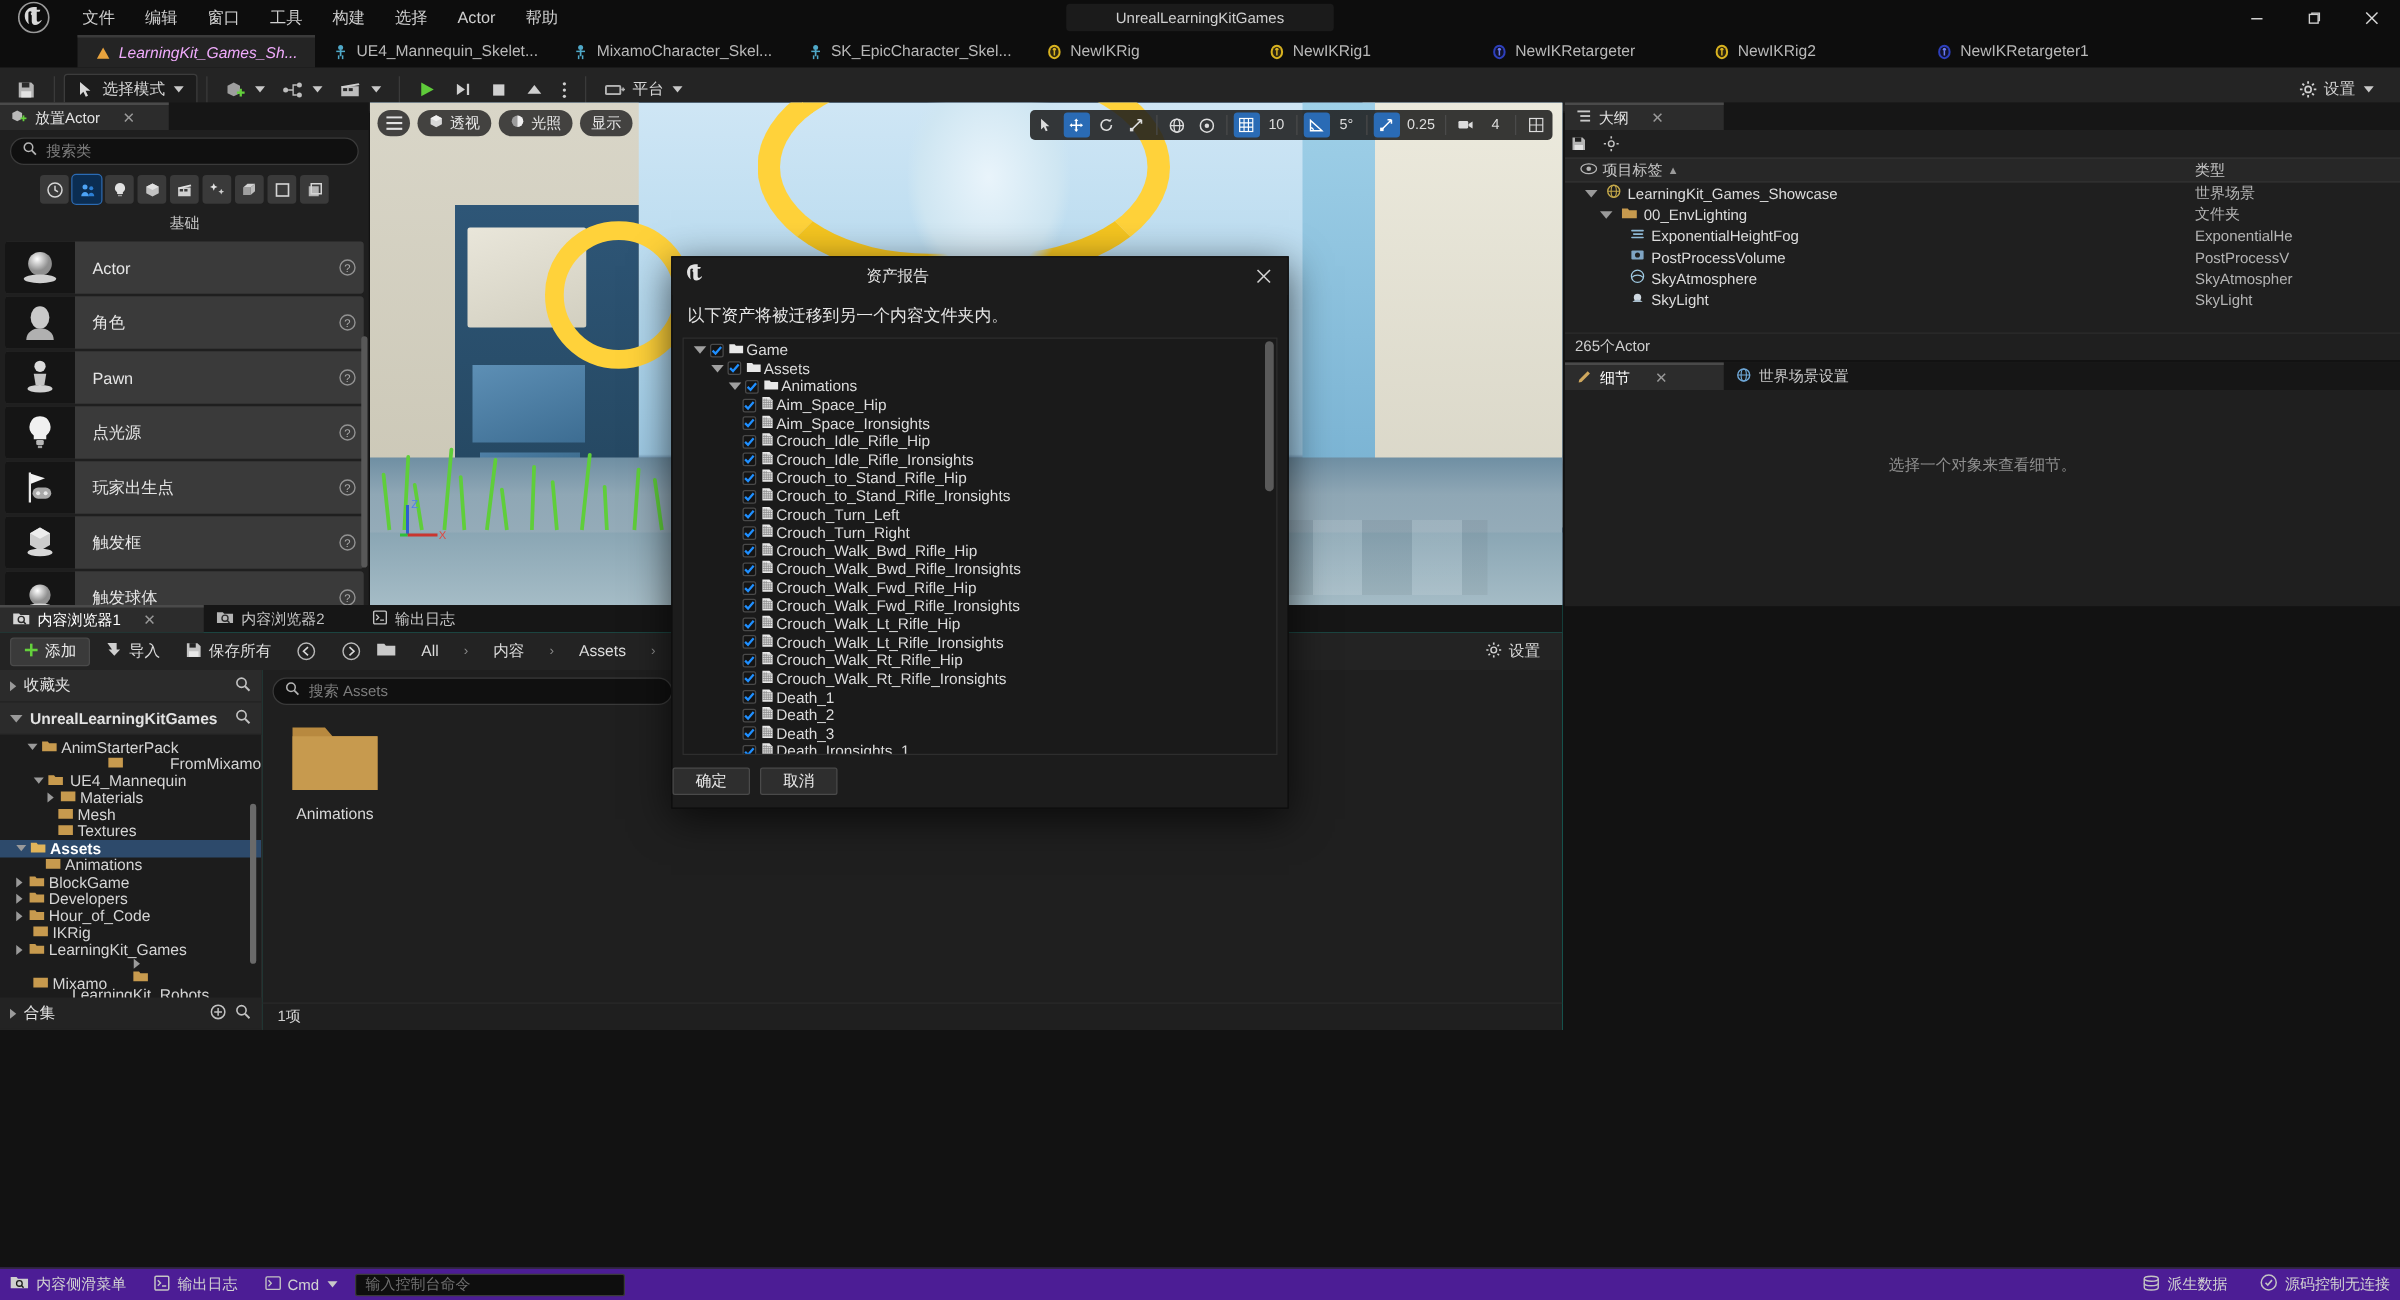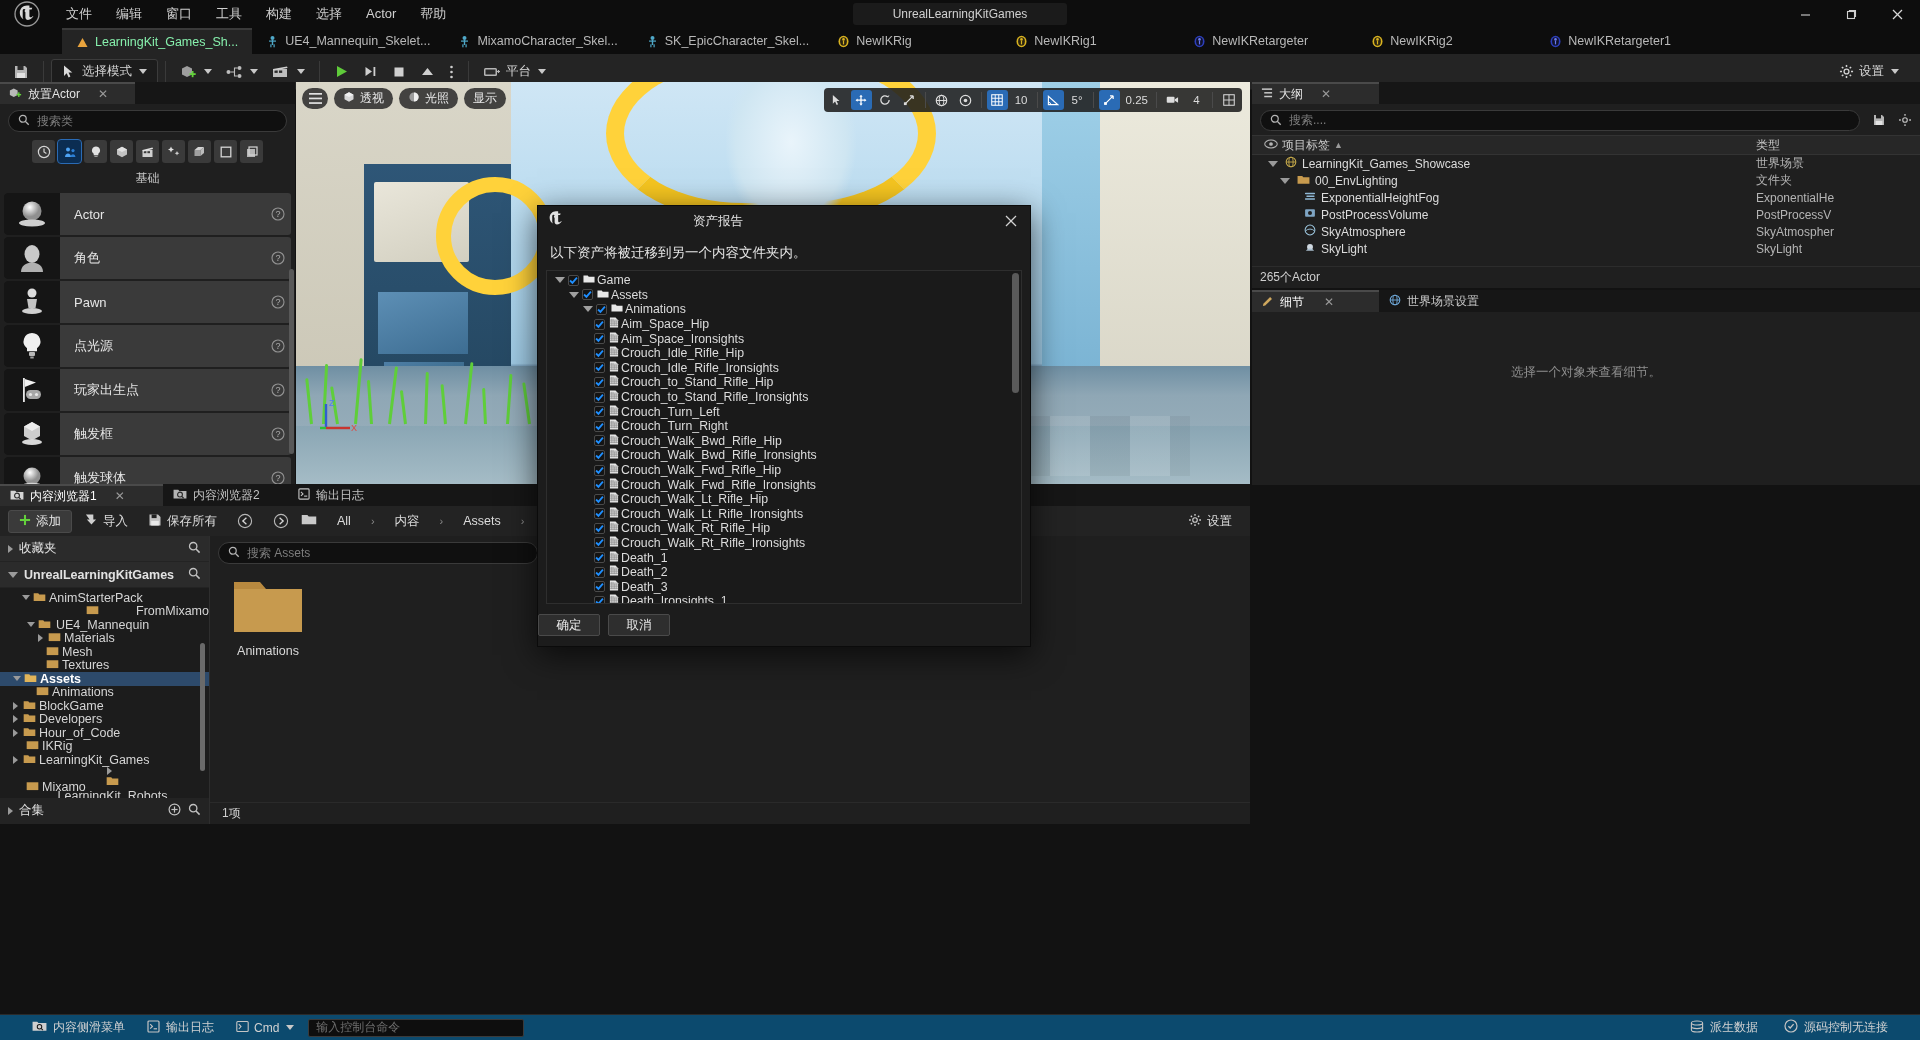--- a/index.html
+++ b/index.html
@@ -44,21 +44,21 @@
   
   .tabstrip {
     position: absolute; left: 0; top: 28px; width: 1920px; height: 26px;
     background: #0d0d0d; display: flex; align-items: flex-end;
   }
   .tab {
     display: flex; align-items: center; gap: 6px;
     height: 26px; padding: 0 14px; font-size: 12.5px; color: #b9b9b9;
     white-space: nowrap; max-width: 200px; min-width: 150px;
   }
-  .tab.active { background: #242424; color: #86efac; border-top: 2px solid #3a3a3a; }
+  .tab.active { background: #242424; color: #f0abfc; border-top: 2px solid #3a3a3a; font-style: italic; }
   .tab-ico { width: 13px; height: 13px; flex: 0 0 13px; display:block; }
   .tab-lbl { overflow: hidden; text-overflow: ellipsis; }
   .tab:nth-child(1) { margin-left: 62px; }
 
   
   .toolbar {
     position: absolute; left: 0; top: 54px; width: 1920px; height: 36px;
     background: #242424; display: flex; align-items: center; padding: 0 6px;
     border-bottom: 1px solid #1a1a1a;
   }
@@ -239,22 +239,22 @@
   .cb-srch { padding:6px 8px; }
   .cb-srchbox { display:flex; align-items:center; gap:7px; height:22px; background:#101010; border:1px solid #3a3a3a; border-radius:11px; padding:0 9px; max-width:320px; }
   .cb-grid { flex:1; padding: 6px 10px; }
   .asset-tile { width: 96px; }
   .folder-ico { width: 72px; height: 62px; margin: 0 auto; }
   .asset-lbl { text-align:center; font-size:12.5px; color:#d8d8d8; margin-top:6px; }
   .cb-status { height: 22px; display:flex; align-items:center; padding-left:12px; font-size:12px; color:#cfcfcf; border-top:1px solid #2a2a2a; }
 
   
   .statusbar {
-    position:absolute; left:0; bottom:0; width:1920px; height:26px; background:#0c4a6e;
-    display:flex; align-items:center; gap:6px; padding:0 24px; border-top:1px solid #2a2a2a;
+    position:absolute; left:0; bottom:0; width:1920px; height:26px; background:#4c1d95;
+    display:flex; align-items:center; gap:6px; padding:0 0; border-top:1px solid #2a2a2a;
   }
   .sb-btn { display:flex; align-items:center; gap:6px; height:20px; padding:0 8px; font-size:12px; color:#d2d2d2; border-radius:3px; }
   .cmd-sel { display:flex; align-items:center; gap:5px; height:20px; padding:0 8px; font-size:12px; color:#d2d2d2; }
   .cmd-input {
     width: 216px; height: 18px; background:#0e0e0e; border:1px solid #3a3a3a; border-radius:2px;
     display:flex; align-items:center; padding:0 7px; font-size:12px; color:#6e6e6e;
   }
   .sb-right { margin-left:auto; display:flex; align-items:center; gap:10px; }
 
   
@@ -917,29 +917,20 @@
               <rect x="1" y="1.5" width="11" height="1.6" fill="#c9c9c9"></rect>
               <rect x="3.5" y="5.5" width="8.5" height="1.6" fill="#c9c9c9"></rect>
               <rect x="3.5" y="9.5" width="8.5" height="1.6" fill="#c9c9c9"></rect>
             </svg>
         </span>
         <span>大纲</span>
         <span class="x">✕</span>
       </div>
     </div>
     <div class="ol-searchrow">
-      <div class="ol-search">
-        <span>
-          <svg width="12" height="12" viewBox="0 0 13 13">
-              <circle cx="5.2" cy="5.2" r="3.7" fill="none" stroke="#b5b5b5" stroke-width="1.3"></circle>
-              <line x1="8" y1="8" x2="11.6" y2="11.6" stroke="#b5b5b5" stroke-width="1.5"></line>
-            </svg>
-        </span>
-        <span class="ph" style="font-size:12px;color:#7d7d7d;">搜索....</span>
-      </div>
       <div class="ol-sbtn">
         <svg width="14" height="14" viewBox="0 0 14 14">
             <path d="M2 2h8l2 2v8H2z" fill="#b5b5b5"></path>
             <rect x="4" y="2" width="5" height="3.4" fill="#1f1f1f"></rect>
             <rect x="3.6" y="8" width="6.8" height="4" fill="#e2e2e2"></rect>
           </svg>
       </div>
       <div class="ol-sbtn">
         <svg width="14" height="14" viewBox="0 0 16 16">
             <circle cx="8" cy="8" r="2.6" fill="none" stroke="#c2c2c2" stroke-width="1.3"></circle>

